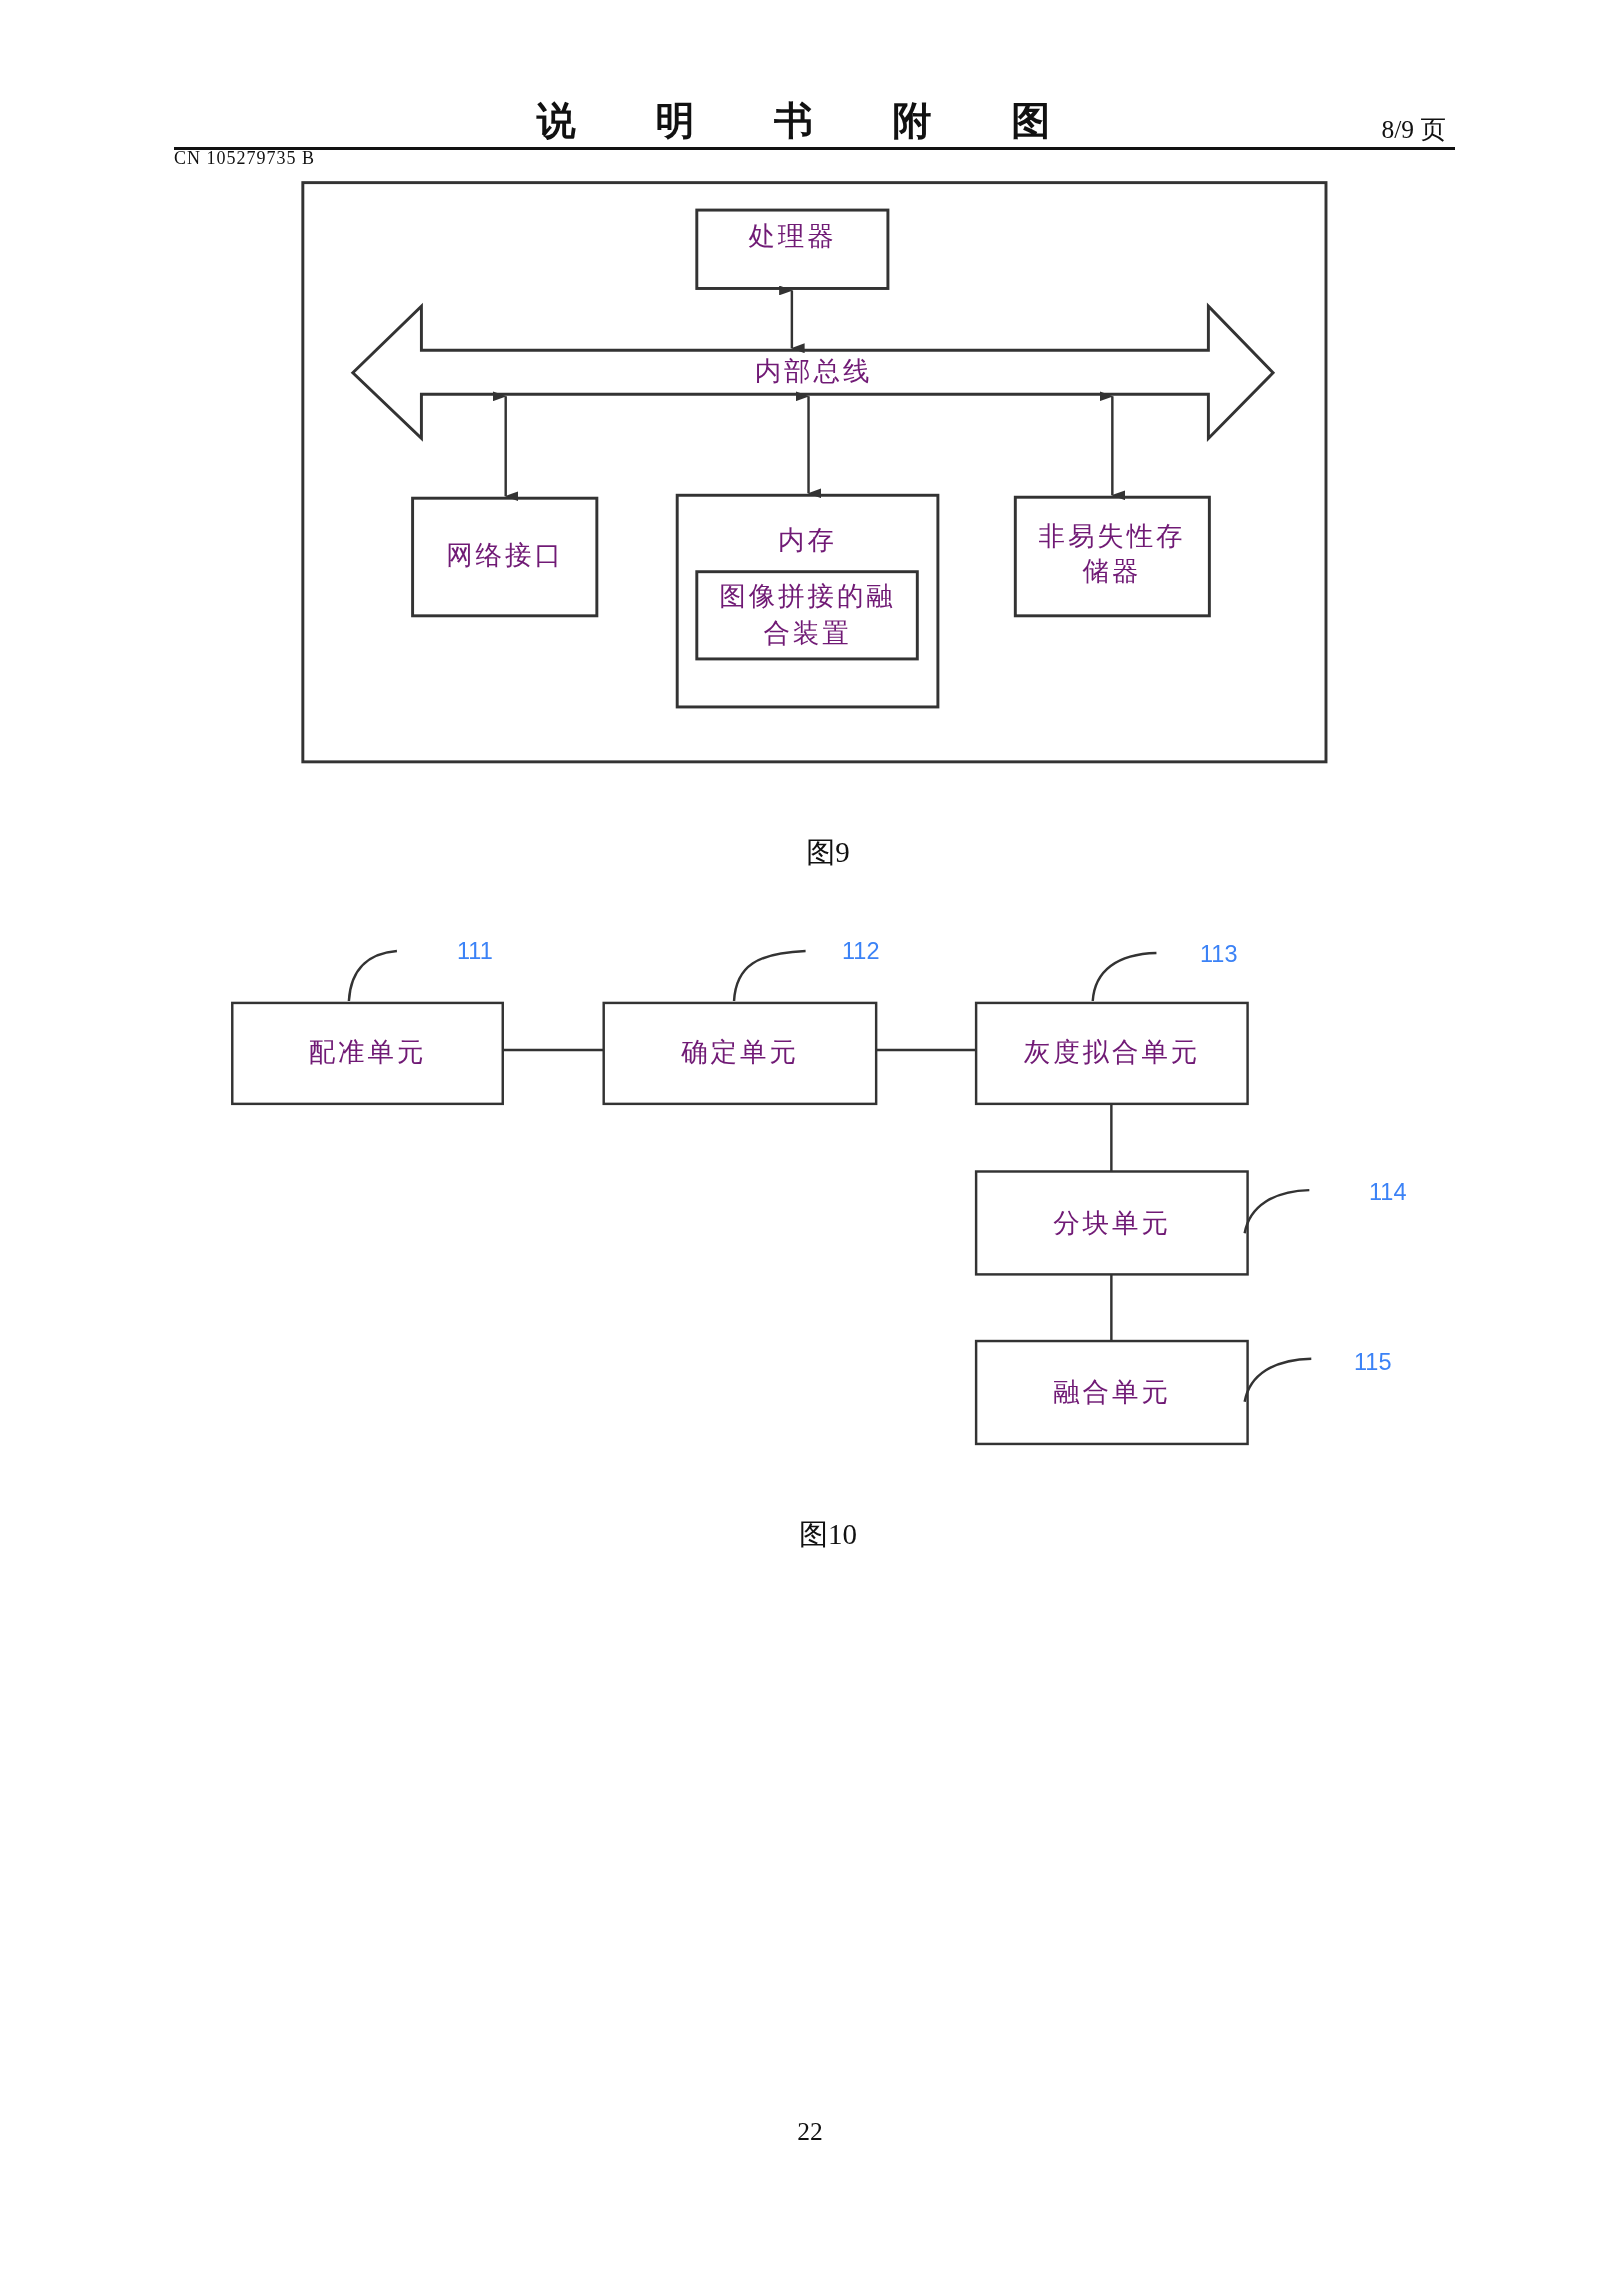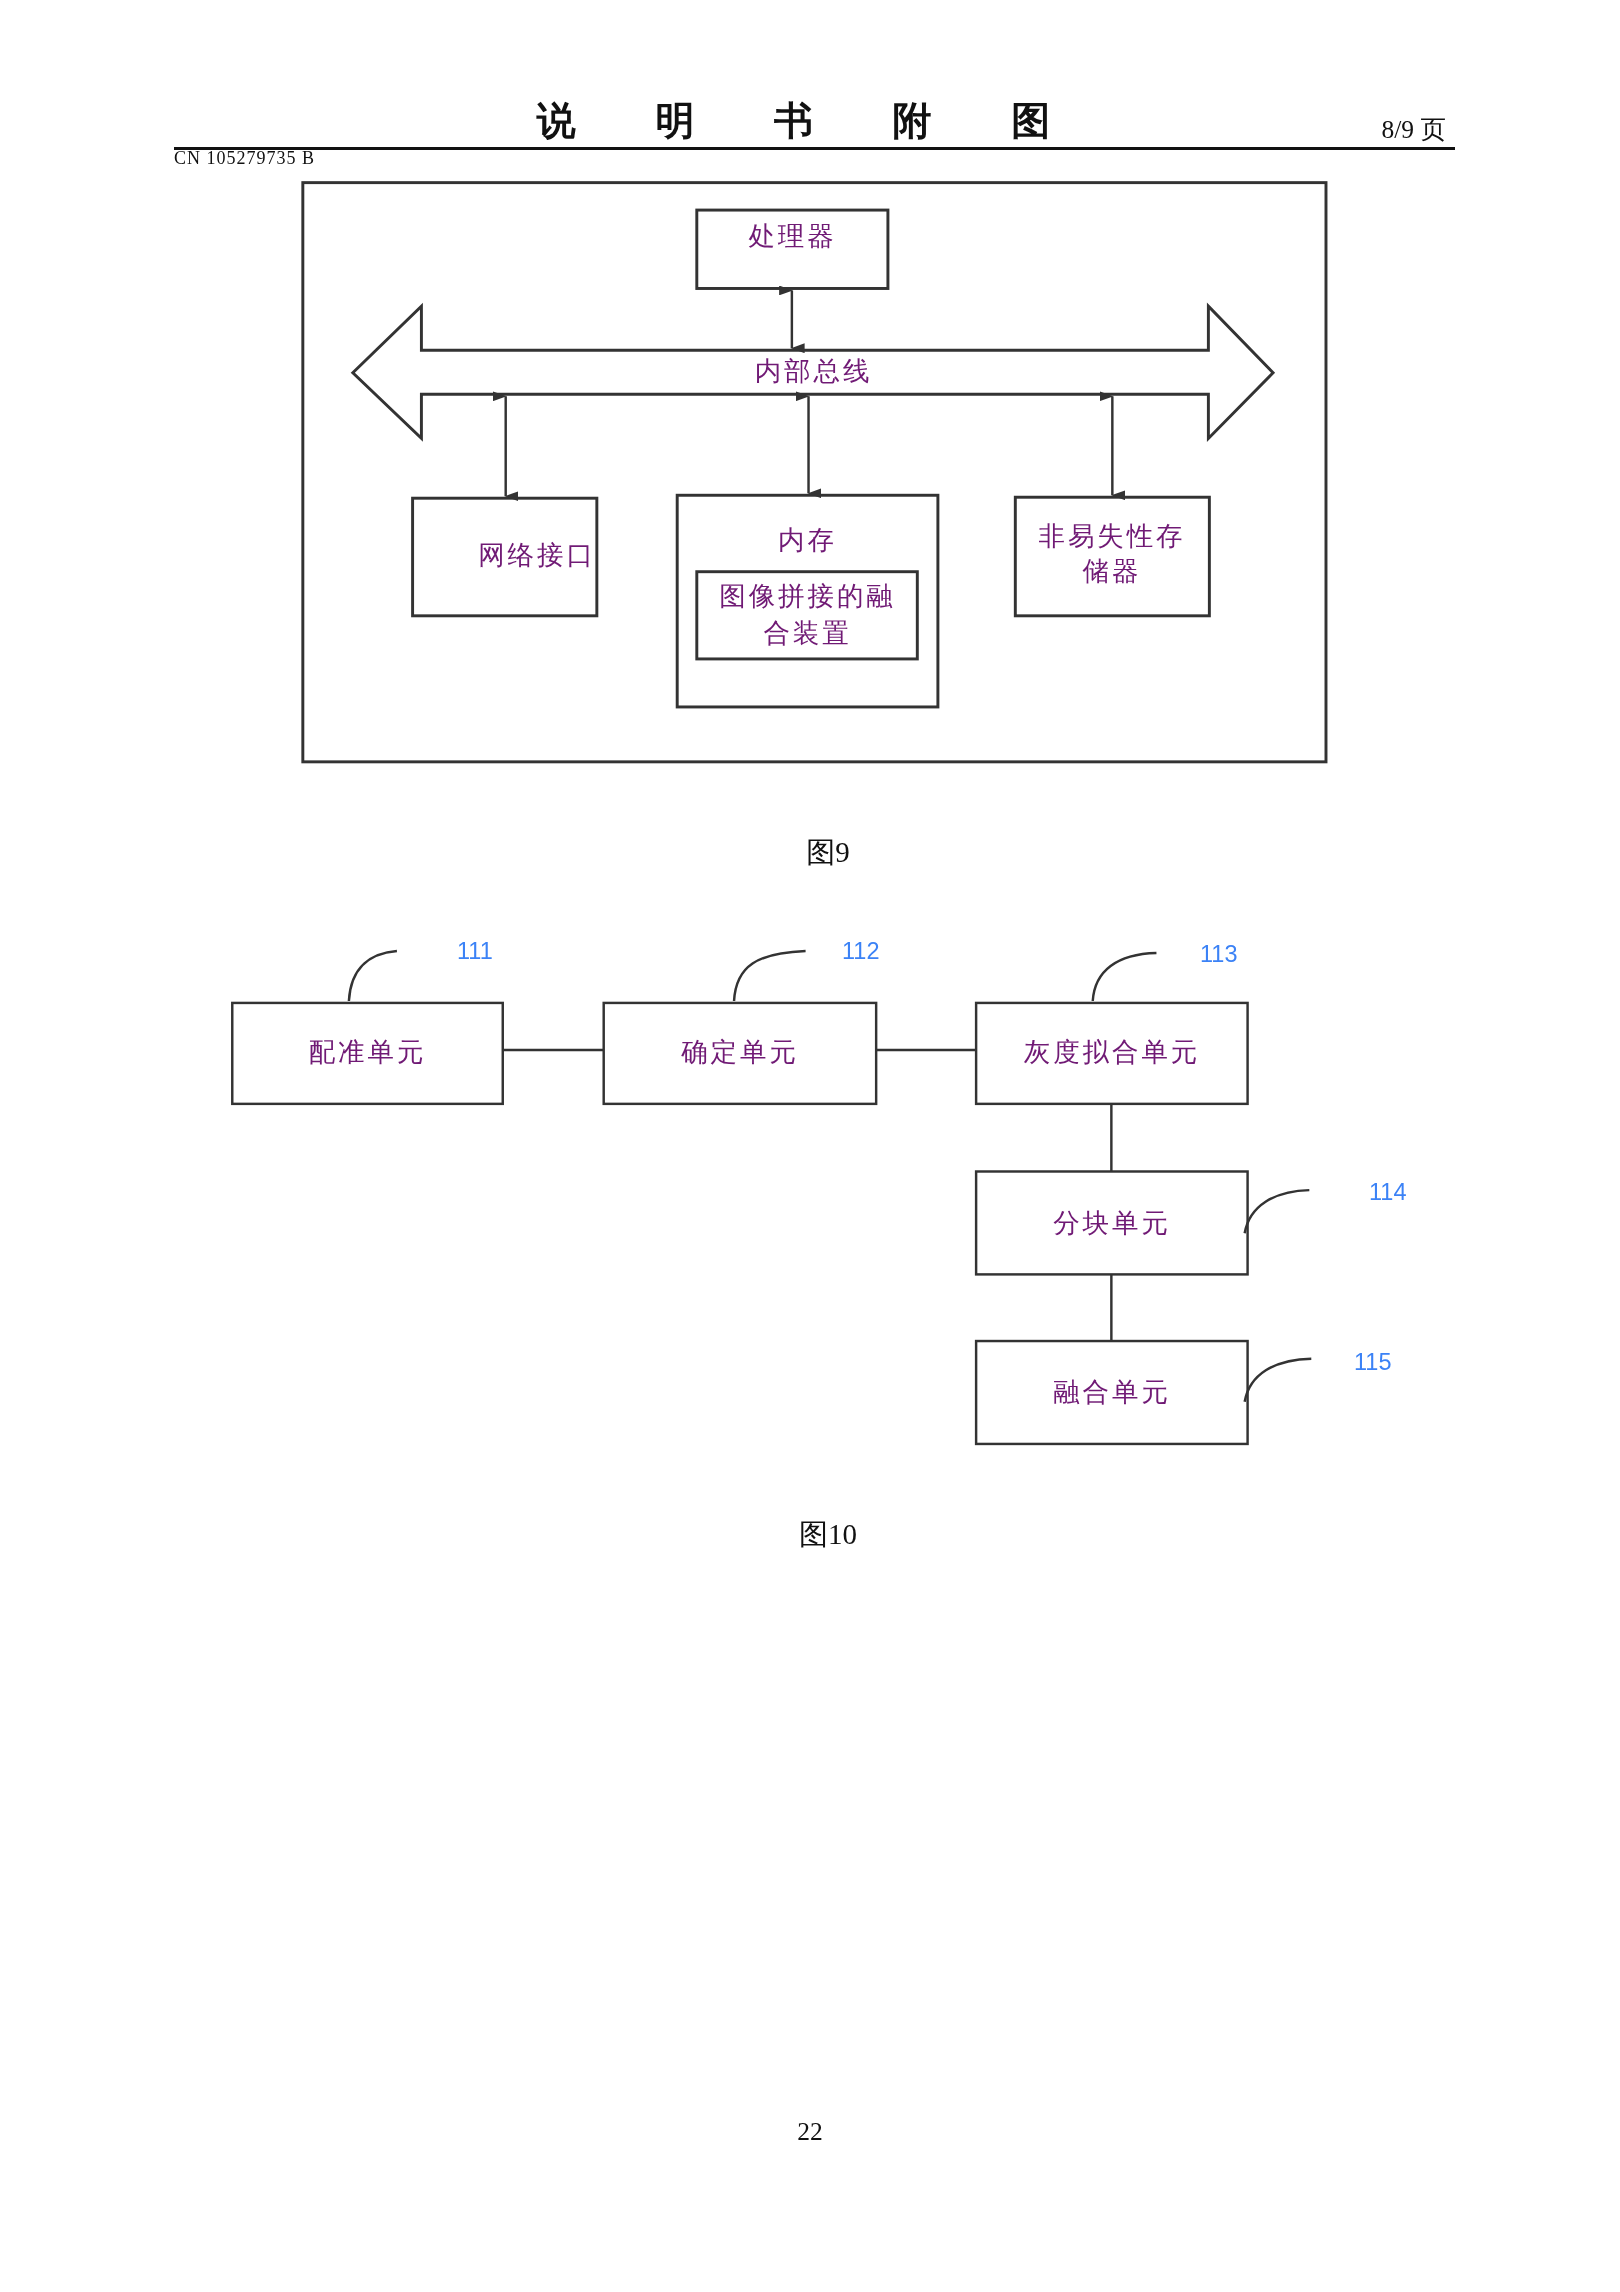--- a/index.html
+++ b/index.html
@@ -64,21 +64,21 @@
     <path d="M356,1021 C358,985 380,972 405,970"></path>
     <path d="M749,1021 C751,985 773,972 822,970"></path>
     <path d="M1115,1021 C1117,990 1140,973 1180,972"></path>
     <path d="M1270,1258 C1275,1230 1300,1215 1336,1214"></path>
     <path d="M1270,1430 C1275,1402 1300,1387 1338,1386"></path>
   </g>
 </svg>
 
 <div class="lbl" style="left:697px; top:218px; width:191px;">处理器</div>
 <div class="lbl" style="left:686px; top:353px; width:255px;">内部总线</div>
-<div class="lbl" style="left:413px; top:537px; width:184px;padding-left:32px;">网络接口</div>
+<div class="lbl" style="left:413px; top:537px; width:184px;">网络接口</div>
 <div class="lbl" style="left:677px; top:522px; width:261px;">内存</div>
 <div class="lbl" style="left:697px; top:578px; width:221px;">图像拼接的融</div>
 <div class="lbl" style="left:697px; top:615px; width:221px;">合装置</div>
 <div class="lbl" style="left:1015px; top:518px; width:194px;">非易失性存</div>
 <div class="lbl" style="left:1015px; top:553px; width:194px;">储器</div>
 <div class="caption" style="top:833px;">图9</div>
 
 <div class="lbl" style="left:232px; top:1034px; width:271px;">配准单元</div>
 <div class="lbl" style="left:604px; top:1034px; width:272px;">确定单元</div>
 <div class="lbl" style="left:976px; top:1034px; width:272px;">灰度拟合单元</div>

